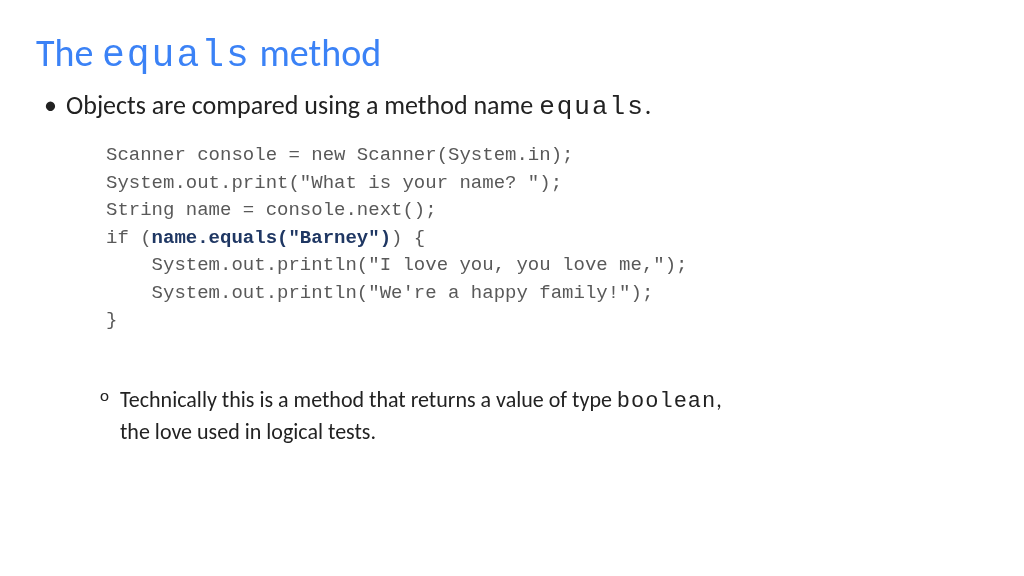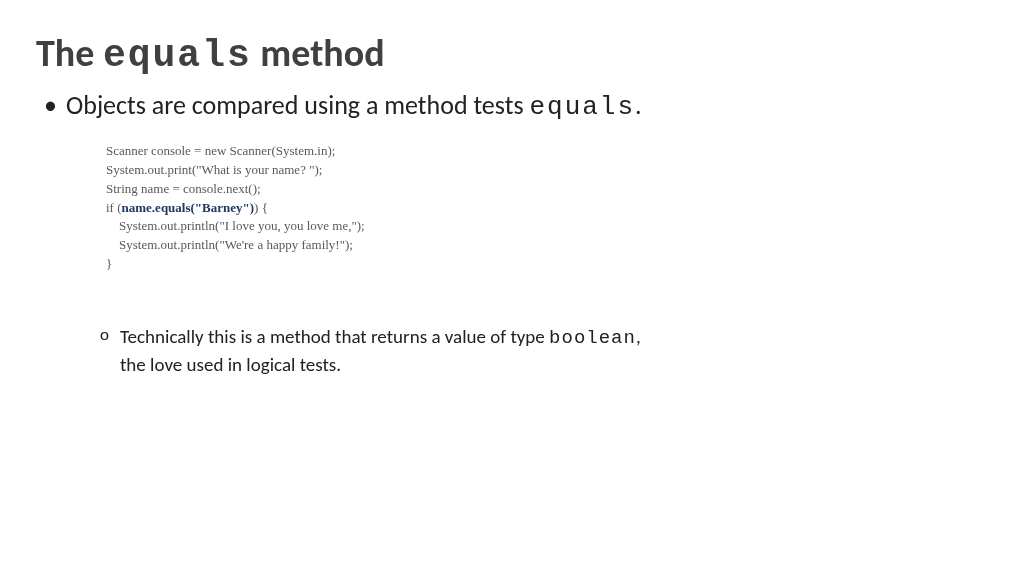--- a/index.html
+++ b/index.html
@@ -1,39 +1,39 @@
 <!DOCTYPE html>
 <html><head>
 <meta charset="utf-8">
 <style>
   * { margin: 0; padding: 0; box-sizing: border-box; }
   html, body { width: 1024px; height: 576px; background: #fff; font-family: Calibri, "Segoe UI", Arial, sans-serif; color: #222; }
   .slide { padding: 30px 36px; }
-  .title { font-size: 38px; font-weight: 700; color: #404040; margin-bottom: 12px; }
+  .title { font-size: 38px; font-weight: 400; color: #3b82f6; margin-bottom: 12px; }
   .title .mono { font-family: "Courier New", Courier, monospace; letter-spacing: 2px; }
   .bullet1 { font-size: 26px; margin-left: 30px; position: relative; margin-bottom: 20px; }
   .bullet1::before { content: "•"; position: absolute; left: -22px; top: 0; font-size: 26px; color: #222; }
   .bullet1 .mono { font-family: "Courier New", Courier, monospace; letter-spacing: 2px; }
-  .code { font-family: Liberation Serif, serif; font-size: 13px; line-height: 1.45; color: #595959; margin-left: 70px; white-space: pre; margin-bottom: 50px; }
+  .code { font-family: Liberation Mono, monospace; font-size: 19px; line-height: 1.45; color: #595959; margin-left: 70px; white-space: pre; margin-bottom: 50px; }
   .code .bold-navy { font-weight: bold; color: #1f3763; }
-  .sub { font-size: 19px; margin-left: 84px; position: relative; line-height: 1.35; }
+  .sub { font-size: 22px; margin-left: 84px; position: relative; line-height: 1.35; }
   .sub::before { content: "o"; position: absolute; left: -20px; top: 0; font-size: 17px; color: #222; font-family: Calibri, Arial, sans-serif; }
   .sub .mono { font-family: "Courier New", Courier, monospace; letter-spacing: 1px; }
 </style>
 </head>
 <body>
 
 <div class="slide">
 
   <h1 class="title">
     <span>The </span><span class="mono">equals</span><span> method</span>
   </h1>
 
   <p class="bullet1">
-    <span>Objects are compared using a method tests </span><span class="mono">equals</span><span>.</span>
+    <span>Objects are compared using a method name </span><span class="mono">equals</span><span>.</span>
   </p>
 
   <div class="code"><span>Scanner console = new Scanner(System.in);</span>
 <span>System.out.print("What is your name? ");</span>
 <span>String name = console.next();</span>
 <span>if (</span><span class="bold-navy">name.equals("Barney")</span><span>) {</span>
 <span>    System.out.println("I love you, you love me,");</span>
 <span>    System.out.println("We're a happy family!");</span>
 <span>}</span></div>
 

